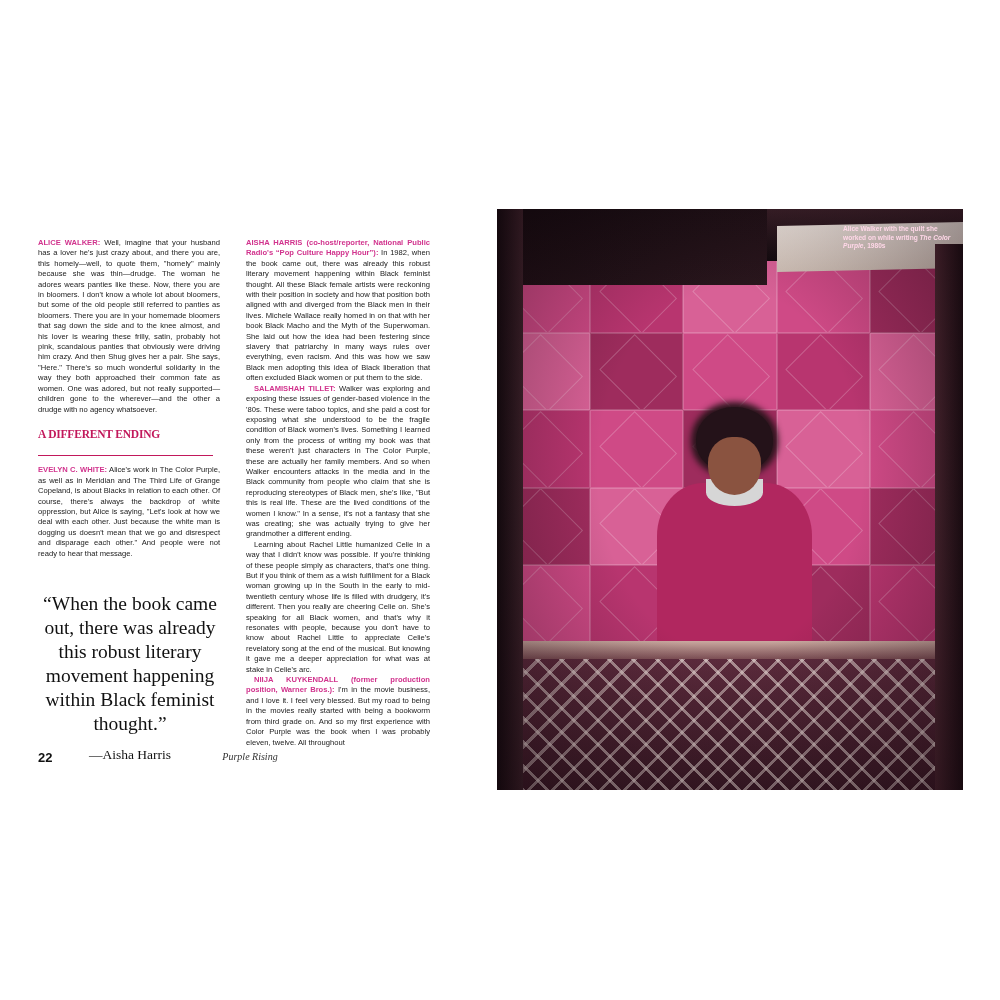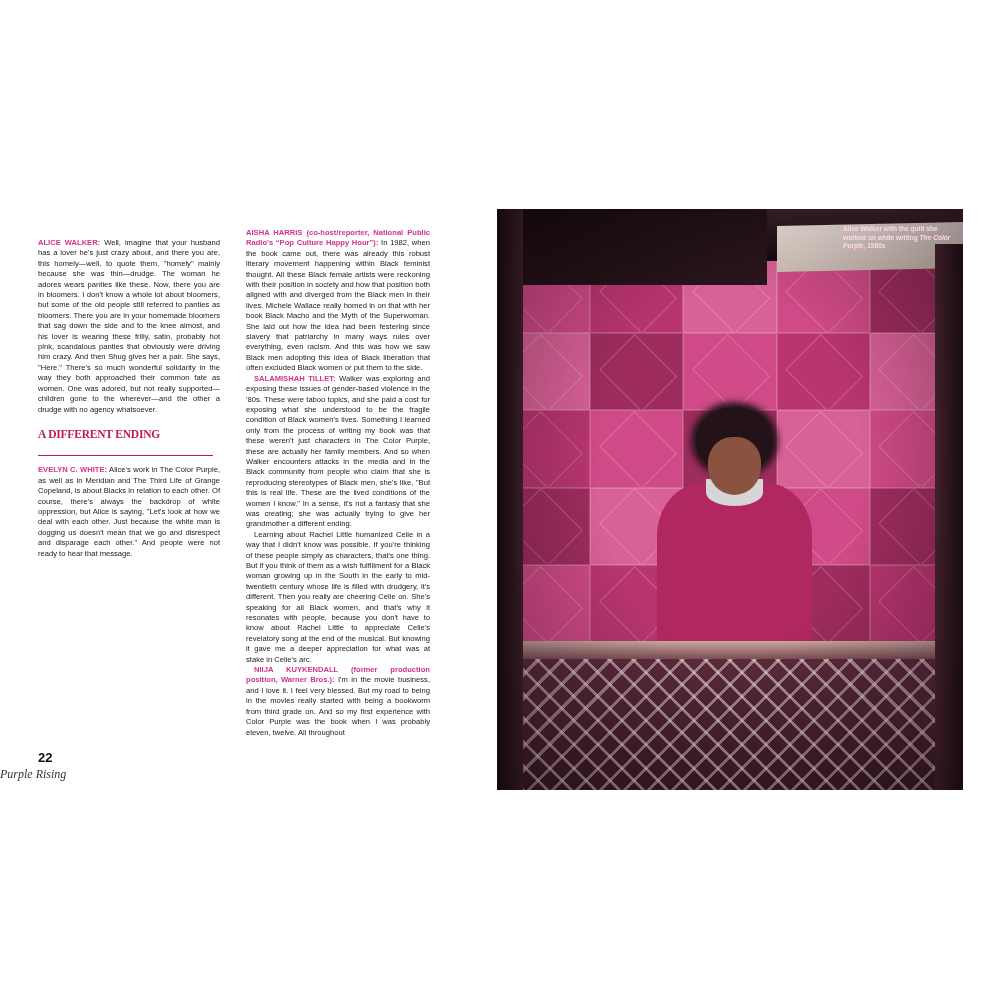--- a/index.html
+++ b/index.html
@@ -29,21 +29,21 @@
     height: 1000px;
   }
   .col {
     position: absolute;
     font-size: 7.6px;
     line-height: 10.4px;
     color: #1a1a1a;
     text-align: justify;
   }
   .col-1 { left: 38px; top: 238px; width: 182px; }
-  .col-2 { left: 246px; top: 228px; width: 184px; }
+  .col-2 { left: 246px; top: 238px; width: 184px; }
 
   .speaker {
     color: #d1338d;
     font-weight: bold;
   }
   em { font-style: italic; }
 
   p.body {
     margin: 0 0 0 0;
     text-indent: 0;
@@ -86,25 +86,25 @@
     top: 750px;
     font-size: 13px;
     font-weight: bold;
     color: #111;
   }
   .runhead {
     position: absolute;
     left: 0;
     top: 751px;
     width: 500px;
+    text-align: center;
     font-family: "Liberation Serif", serif;
     font-style: italic;
-    font-size: 12px;
+    font-size: 10px;
     color: #333;
-    margin-top: 16px;
   }
 
   
   .photo-wrap {
     position: absolute;
     left: 497px;
     top: 209px;
     width: 466px;
     height: 581px;
     overflow: hidden;
@@ -262,20 +262,24 @@
         <span class="speaker">ALICE WALKER:</span><span> Well, imagine that your husband has a lover he's just crazy about, and there you are, this homely—well, to quote them, "homely" mainly because she was thin—drudge. The woman he adores wears panties like these. Now, there you are in bloomers. I don't know a whole lot about bloomers, but some of the old people still referred to panties as bloomers. There you are in your homemade bloomers that sag down the side and to the knee almost, and his lover is wearing these frilly, satin, probably hot pink, scandalous panties that obviously were driving him crazy. And then Shug gives her a pair. She says, "Here." There's so much wonderful solidarity in the way they both approached their common fate as women. One was adored, but not really supported—children gone to the wherever—and the other a drudge with no agency whatsoever.</span>
       </p>
 
       <div class="section-head">A DIFFERENT ENDING</div>
 
       <p class="body">
         <span class="speaker">EVELYN C. WHITE:</span><span> Alice's work in The Color Purple, as well as in Meridian and The Third Life of Grange Copeland, is about Blacks in relation to each other. Of course, there's always the backdrop of white oppression, but Alice is saying, "Let's look at how we deal with each other. Just because the white man is dogging us doesn't mean that we go and disrespect and disparage each other." And people were not ready to hear that message.</span>
       </p>
     </div>
 
+    <div class="pullquote">
+      <span>“When the book came out, there was already this robust literary movement happening within Black feminist thought.”</span>
+      <span class="attr">—Aisha Harris</span>
+    </div>
 
     <div class="folio">22</div>
     <div class="runhead">Purple Rising</div>
 
     <div class="col col-2">
       <p class="body">
         <span class="speaker">AISHA HARRIS (co-host/reporter, National Public Radio's “Pop Culture Happy Hour”):</span><span> In 1982, when the book came out, there was already this robust literary movement happening within Black feminist thought. All these Black female artists were reckoning with their position in society and how that position both aligned with and diverged from the Black men in their lives. Michele Wallace really homed in on that with her book Black Macho and the Myth of the Superwoman. She laid out how the idea had been festering since slavery that patriarchy in many ways rules over everything, even racism. And this was how we saw Black men adopting this idea of Black liberation that often excluded Black women or put them to the side.</span>
       </p>
       <p class="body">
         <span class="speaker">SALAMISHAH TILLET:</span><span> Walker was exploring and exposing these issues of gender-based violence in the '80s. These were taboo topics, and she paid a cost for exposing what she understood to be the fragile condition of Black women's lives. Something I learned only from the process of writing my book was that these weren't just characters in The Color Purple, these are actually her family members. And so when Walker encounters attacks in the media and in the Black community from people who claim that she is reproducing stereotypes of Black men, she's like, "But this is real life. These are the lived conditions of the women I know." In a sense, it's not a fantasy that she was creating; she was actually trying to give her grandmother a different ending.</span>

